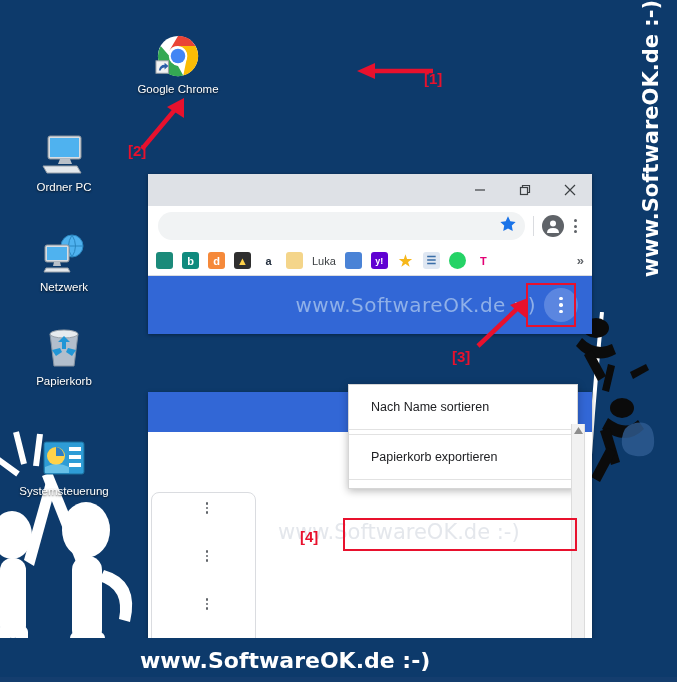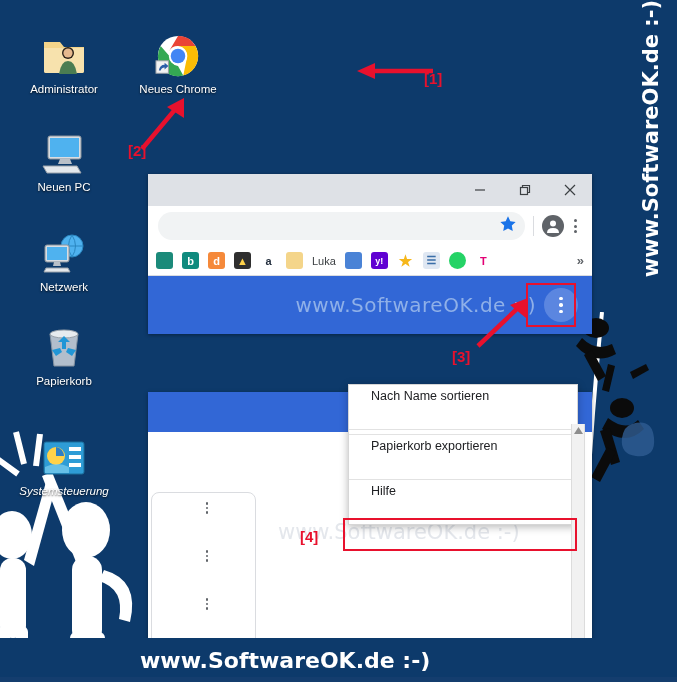--- a/index.html
+++ b/index.html
@@ -114,21 +114,21 @@
     font-family:"DejaVu Sans", sans-serif; white-space:nowrap;
   }
 
   
   #ctxmenu {
     position:absolute; left:348px; top:384px; width:230px;
     background:#fff; border:1px solid #d6d6d6;
     box-shadow:0 2px 8px rgba(0,0,0,.28); padding:4px 0;
     font-size:12.5px; color:#202124;
   }
-  .mi { height:36px; display:flex; align-items:flex-start; padding-left:22px; }
+  .mi { height:36px; display:flex; align-items:center; padding-left:22px; }
   .mi.sel { background:#eaeaea; }
   .msep { height:1px; background:#e2e2e2; margin:4px 0; }
   #ctx-scroll {
     position:absolute; left:571px; top:424px; width:14px; height:224px;
     background:#f1f1f1; border:1px solid #dcdcdc; border-top:none;
   }
   .sb-arrow { width:100%; height:13px; display:flex; align-items:center; justify-content:center; }
 
   
   #wm-right {
@@ -190,60 +190,48 @@
       <path d="M50 116 l10 34 l-9 3 l-11 -34 Z"></path>
       <path d="M56 140 l-16 30 l-9 -5 l16 -30 Z"></path>
       <path d="M42 78 l6 -26 l7 2 l-6 26 Z"></path>
       <path d="M70 60 l16 -8 l3 6 l-16 9 Z"></path>
     </g>
     <path d="M72 112 q20 -6 22 14 q2 20 -18 18 q-16 -2 -14 -18 q2 -12 10 -14 Z" fill="#2f5c92" opacity=".8"></path>
   </svg>
 
   <span class="desk-wm" style="left:240px; top:240px;">www.SoftwareOK.de  :-)</span>
 
-  <div class="dicon" style="left:12px; top:30px;">
-    <div class="glyph">
-      <svg width="46" height="40" viewBox="0 0 46 40">
-        <path d="M3 6 h16 l4 5 h20 v24 a2 2 0 0 1 -2 2 H5 a2 2 0 0 1 -2 -2 Z" fill="#f3d48a"></path>
-        <path d="M3 12 h40 v23 a2 2 0 0 1 -2 2 H5 a2 2 0 0 1 -2 -2 Z" fill="#f7e2ad"></path>
-        <circle cx="27" cy="17" r="6" fill="#2a2118"></circle>
-        <circle cx="27" cy="17" r="4.6" fill="#e5b98e"></circle>
-        <path d="M18 38 q2 -13 9 -13 q7 0 9 13 Z" fill="#4b7d52"></path>
-      </svg>
-    </div>
-    <span class="cap">Administrator</span>
-  </div>
 
   <div class="dicon" style="left:126px; top:30px;">
     <div class="glyph">
       <svg width="46" height="46" viewBox="0 0 48 48">
         <circle cx="24" cy="24" r="21" fill="#fff"></circle>
         <path d="M24 3 A21 21 0 0 1 42.2 13.5 L24 13.5 A10.5 10.5 0 0 0 14.6 19 Z" fill="#ea4335"></path>
         <path d="M42.2 13.5 A21 21 0 0 1 29.5 44.4 L33 27.5 A10.5 10.5 0 0 0 24 13.5 Z" fill="#fbbc05"></path>
         <path d="M29.5 44.4 A21 21 0 0 1 5.9 13.6 L15.2 24.2 A10.5 10.5 0 0 0 24 34.5 Z" fill="#34a853"></path>
         <circle cx="24" cy="24" r="9.6" fill="#fff"></circle>
         <circle cx="24" cy="24" r="7.6" fill="#4285f4"></circle>
         <rect x="1" y="29" width="13" height="13" fill="#f2f2f2" stroke="#9aa0a6"></rect>
         <path d="M4 39 q1 -6 6 -6 l0 -2 l4 3.5 l-4 3.5 l0 -2 q-3 0 -4 3 Z" fill="#2b5ea8"></path>
       </svg>
     </div>
-    <span class="cap">Neues Chrome</span>
+    <span class="cap">Google Chrome</span>
   </div>
 
 
   <div class="dicon" style="left:12px; top:128px;">
     <div class="glyph">
       <svg width="48" height="42" viewBox="0 0 48 42">
         <rect x="8" y="3" width="33" height="23" rx="2" fill="#d9dde2" stroke="#8a939c"></rect>
         <rect x="10" y="5" width="29" height="19" fill="#4fb2ef"></rect>
         <path d="M20 26 h10 l2 5 h-14 Z" fill="#b9c0c8"></path>
         <path d="M3 33 h34 l4 7 H7 Z" fill="#e4e8ec" stroke="#9aa2ab"></path>
       </svg>
     </div>
-    <span class="cap">Neuen PC</span>
+    <span class="cap">Ordner PC</span>
   </div>
 
   <div class="dicon" style="left:12px; top:228px;">
     <div class="glyph">
       <svg width="48" height="42" viewBox="0 0 48 42">
         <circle cx="32" cy="13" r="11" fill="#4fb2ef" stroke="#2a86c0"></circle>
         <path d="M21 13 h22 M32 2 q7 11 0 22 M32 2 q-7 11 0 22" stroke="#2a86c0" fill="none"></path>
         <rect x="5" y="12" width="24" height="17" rx="2" fill="#d9dde2" stroke="#8a939c"></rect>
         <rect x="7" y="14" width="20" height="13" fill="#4fb2ef"></rect>
         <path d="M14 29 h6 l1 4 h-8 Z" fill="#b9c0c8"></path>
@@ -259,21 +247,21 @@
         <path d="M6 8 h28 l-4 32 H10 Z" fill="#cfd6dd" opacity=".85" stroke="#9aa2ab"></path>
         <ellipse cx="20" cy="8" rx="14" ry="4" fill="#e7ebef" stroke="#9aa2ab"></ellipse>
         <path d="M14 16 l6 -6 l6 6 h-4 v7 h-4 v-7 Z" fill="#2196d6"></path>
         <path d="M12 30 l-4 -6 l8 -2 l2 4 Z" fill="#2196d6"></path>
         <path d="M28 30 l4 -6 l-8 -2 l-2 4 Z" fill="#2196d6"></path>
       </svg>
     </div>
     <span class="cap">Papierkorb</span>
   </div>
 
-  <div class="dicon" style="left:12px; top:432px;font-style:italic;">
+  <div class="dicon" style="left:12px; top:432px;">
     <div class="glyph">
       <svg width="44" height="36" viewBox="0 0 44 36">
         <rect x="2" y="2" width="40" height="32" rx="2" fill="#2e9cd6" stroke="#1b6e9c"></rect>
         <circle cx="14" cy="16" r="9" fill="#ffd24a"></circle>
         <path d="M14 16 L14 7 A9 9 0 0 1 22 16 Z" fill="#2f7fc4"></path>
         <g fill="#ffffff">
           <rect x="27" y="7" width="12" height="4"></rect>
           <rect x="27" y="15" width="12" height="4"></rect>
           <rect x="27" y="23" width="12" height="4"></rect>
         </g>
@@ -392,23 +380,20 @@
 <div id="ctxmenu">
   <div class="mi">
     <span>Nach Name sortieren</span>
   </div>
   <div class="msep"></div>
   <div class="msep"></div>
   <div class="mi">
     <span>Papierkorb exportieren</span>
   </div>
   <div class="msep"></div>
-  <div class="mi">
-    <span>Hilfe</span>
-  </div>
 </div>
 
 <div id="ctx-scroll">
   <div class="sb-arrow">
     <svg width="9" height="7" viewBox="0 0 9 7">
         <path d="M4.5 0 L9 7 H0 Z" fill="#8d8d8d"></path>
       </svg>
   </div>
 </div>
 

